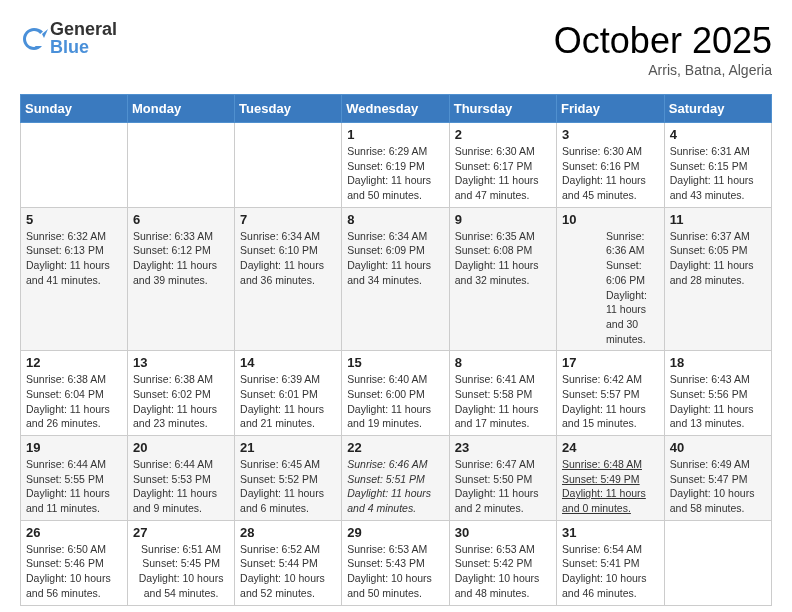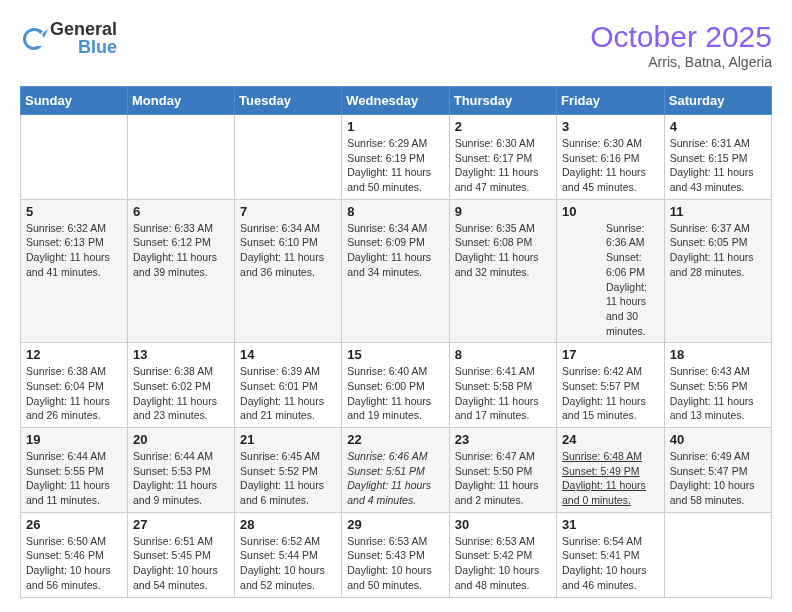--- a/index.html
+++ b/index.html
@@ -12,21 +12,20 @@
     }
     .header {
       display: flex;
       justify-content: space-between;
       align-items: flex-start;
       margin-bottom: 16px;
     }
     .logo {
       display: flex;
       align-items: center;
-      text-align: right;
     }
     .logo-text {
       display: flex;
       flex-direction: column;
       line-height: 1;
     }
     .logo-general {
       font-size: 18px;
       font-weight: bold;
       color: #333;
@@ -38,23 +37,23 @@
     }
     .logo-icon {
       width: 28px;
       height: 28px;
       margin-right: 2px;
     }
     .title-block {
       text-align: right;
     }
     .month-title {
-      font-size: 30px;
+      font-size: 36px;
       font-weight: normal;
-      color: #8b5cf6;
+      color: #000000;
     }
     .subtitle {
       font-size: 14px;
       color: #555;
     }
     .calendar {
       width: 100%;
       border-collapse: collapse;
       border: 1px solid #ccc;
       padding-left: 48px;
@@ -317,21 +316,21 @@
       <tr>
         <td>
           <span class="day-num">26</span>
           <div class="day-info" style="white-space: pre-line;">Sunrise: 6:50 AM
 Sunset: 5:46 PM
 Daylight: 10 hours
 and 56 minutes.</div>
         </td>
         <td>
           <span class="day-num">27</span>
-          <div class="day-info" style="white-space: pre-line;">Sunrise: 6:51 AM
+          <div class="day-info" style="white-space: pre-line; text-align: center;">Sunrise: 6:51 AM
 Sunset: 5:45 PM
 Daylight: 10 hours
 and 54 minutes.</div>
         </td>
         <td>
           <span class="day-num">28</span>
           <div class="day-info" style="white-space: pre-line;">Sunrise: 6:52 AM
 Sunset: 5:44 PM
 Daylight: 10 hours
 and 52 minutes.</div>

